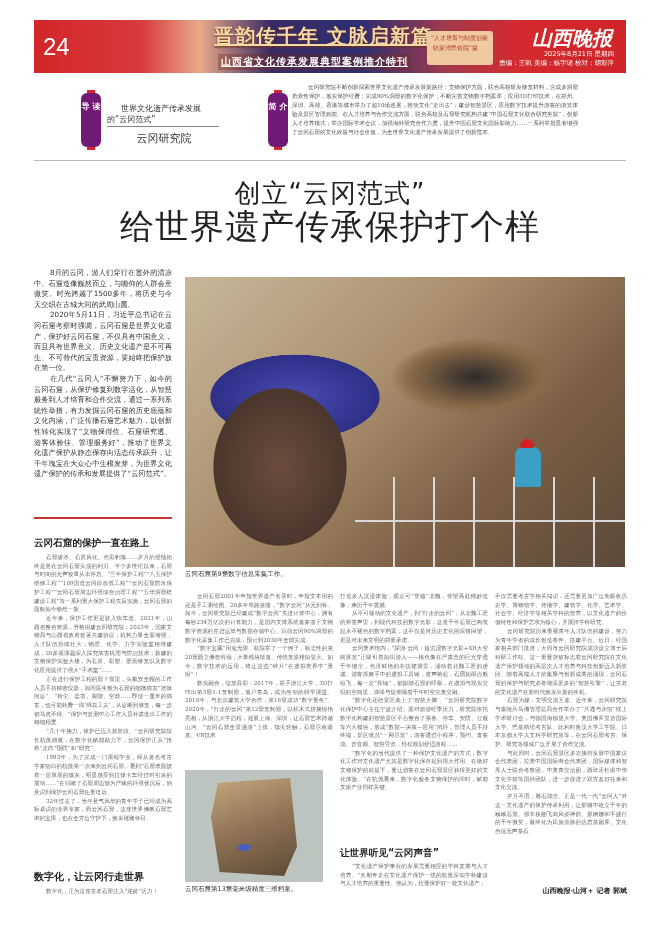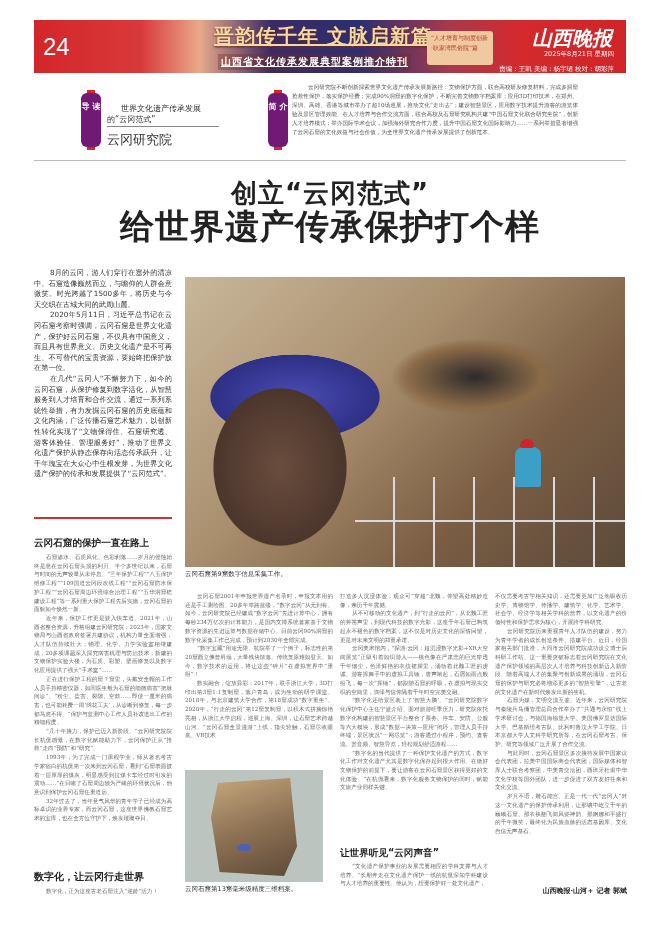--- a/index.html
+++ b/index.html
@@ -11,35 +11,35 @@
     position: absolute; left: 34px; top: 20px; width: 592px; height: 53px;
     background: linear-gradient(90deg, #d3262a 0%, #d8393a 18%, #e9a98a 28%, #3b2a63 40%, #2c2f72 55%, #a53a4c 70%, #d42a2d 82%, #cf2528 100%);
     overflow: hidden;
   }
   .banner .page-num { position: absolute; left: 9px; top: 13px; font-family: "Liberation Sans", sans-serif; font-size: 24px; color: #fff; }
   .banner .slogan { position: absolute; left: 180px; top: 3px; font-family: "DejaVu Serif", serif; font-size: 20px; font-weight: bold; color: #f3d9a3; letter-spacing: 1px; text-shadow: 0 1px 2px #6b2a1f; text-decoration: underline; }
   .banner .subtitle { position: absolute; left: 184px; top: 34px; font-family: "DejaVu Sans", sans-serif; font-size: 10px; font-weight: bold; color: #ffffff; background: rgba(120,40,20,0.35); padding: 1px 3px; letter-spacing: 1px; text-decoration: underline; }
   .banner .tag-box { position: absolute; left: 393px; top: 11px; width: 66px; height: 34px; background: #f0c9a0; border-radius: 3px; font-size: 6px; line-height: 10px; color: #b33a2a; padding: 2px 4px; }
   .banner .logo { position: absolute; right: 14px; top: 5px; font-family: "DejaVu Serif", serif; font-size: 20px; font-weight: bold; color: #fff; font-style: italic; }
   .banner .date { position: absolute; right: 12px; top: 30px; font-size: 6.5px; color: #fff; text-align: right; }
-  .banner .staff { position: absolute; right: 12px; top: 45px; font-size: 6.5px; color: #fff; text-align: center; }
+  .banner .staff { position: absolute; right: 12px; top: 39px; font-size: 6.5px; color: #fff; text-align: center; }
 
   
   .red-tag { position: absolute; width: 20px; height: 54px; background: #701a75; border-radius: 6px; color: #fff; font-size: 8px; font-weight: bold; text-align: center; padding-top: 8px; line-height: 12px; }
   .red-tag::before, .red-tag::after { content: ""; position: absolute; left: 6px; width: 8px; height: 3px; background: #d8262a; }
   .red-tag::before { top: -3px; } .red-tag::after { bottom: -3px; }
   .lead-title { position: absolute; left: 107px; top: 103px; width: 114px; font-size: 8px; line-height: 11px; color: #333; text-indent: 14px; }
   .lead-rule { position: absolute; left: 107px; top: 126px; width: 112px; height: 1px; background: #888; }
-  .lead-author { position: absolute; left: 107px; top: 131px; width: 114px; font-size: 13px; text-align: left; color: #333; }
+  .lead-author { position: absolute; left: 107px; top: 131px; width: 114px; font-size: 11px; text-align: center; color: #333; }
   .intro-text { position: absolute; left: 292px; top: 83px; width: 286px; font-family: "DejaVu Serif", serif; font-size: 5.6px; line-height: 9px; color: #555; text-indent: 16px; text-align: justify; }
 
   .hr-top { position: absolute; left: 34px; top: 160px; width: 592px; height: 1px; background: #bbb; }
 
   
-  .headline { position: absolute; left: 120px; top: 177px; width: 420px; text-align: center; font-family: "DejaVu Sans", sans-serif; font-weight: bold; color: #222; }
+  .headline { position: absolute; left: 120px; top: 177px; width: 420px; text-align: center; font-family: "DejaVu Sans", sans-serif; font-weight: normal; color: #222; }
   .headline .l1 { font-size: 26px; line-height: 32px; letter-spacing: 1px; }
   .headline .l2 { font-size: 34px; line-height: 34px; letter-spacing: 1px; }
 
   
   .col1-lead { position: absolute; left: 34px; top: 268px; width: 138px; font-size: 7.2px; line-height: 10.6px; color: #333; text-align: justify; }
   .col1-lead p { text-indent: 16px; }
   .col1-rule { position: absolute; left: 34px; top: 517px; width: 138px; height: 2px; background: #c33; }
 
   .subhead { font-size: 9.6px; font-weight: bold; color: #222; }
   .col-text { font-family: "DejaVu Serif", serif; font-size: 5.6px; line-height: 8.7px; color: #666; text-align: justify; }

